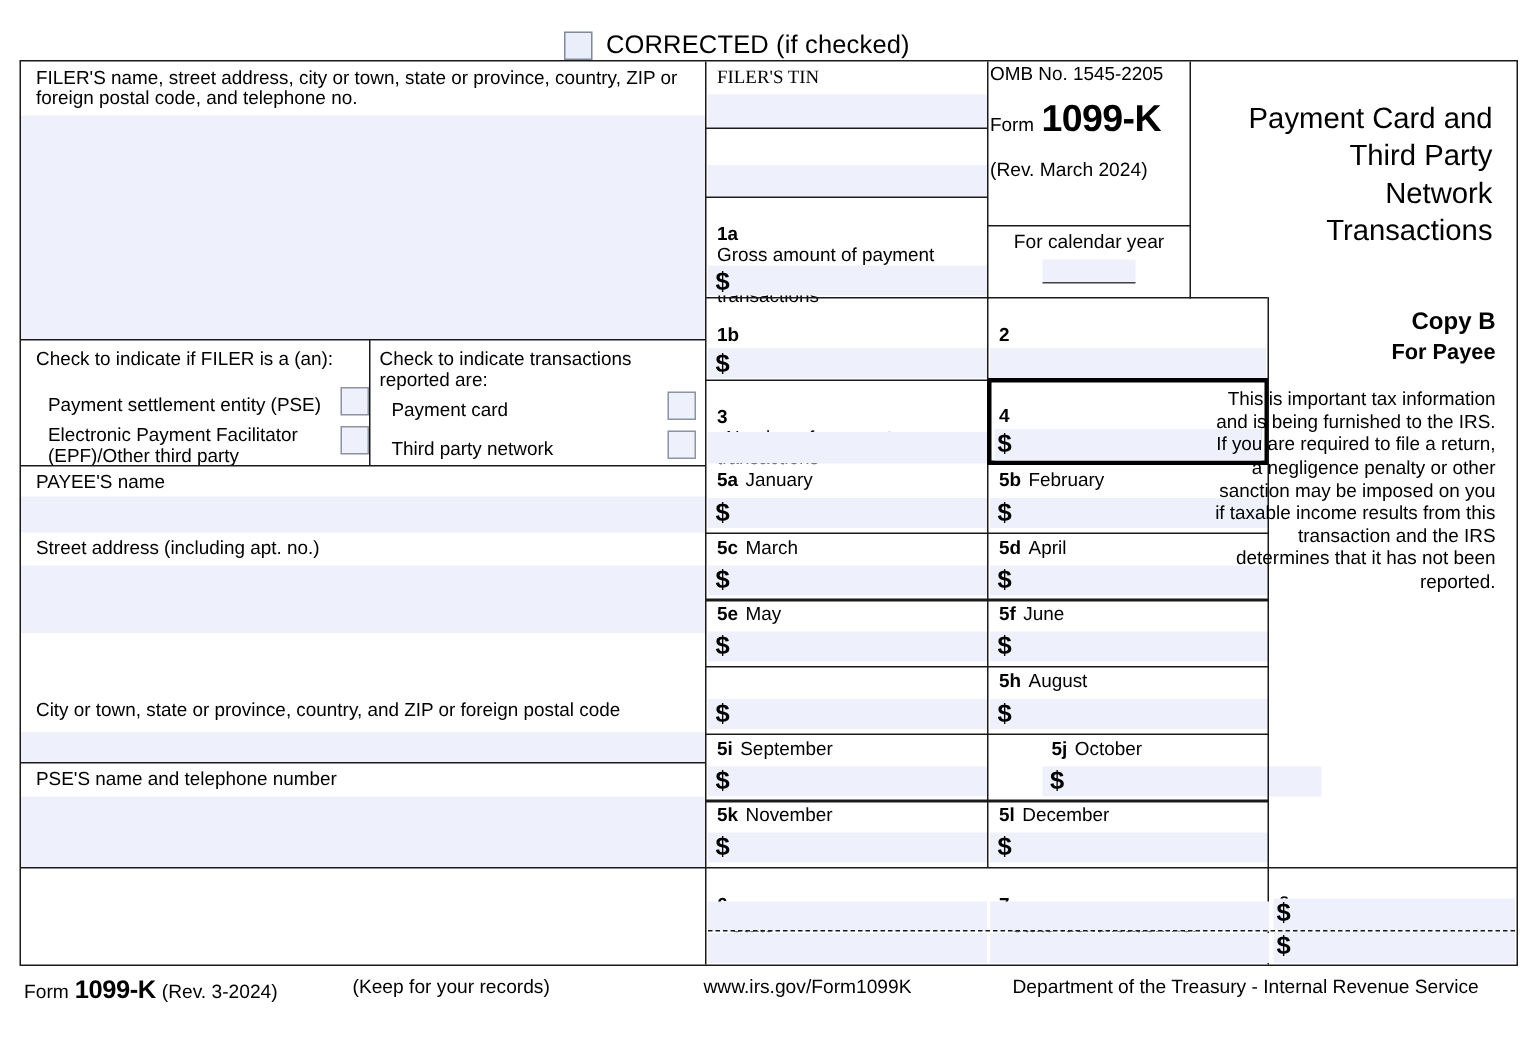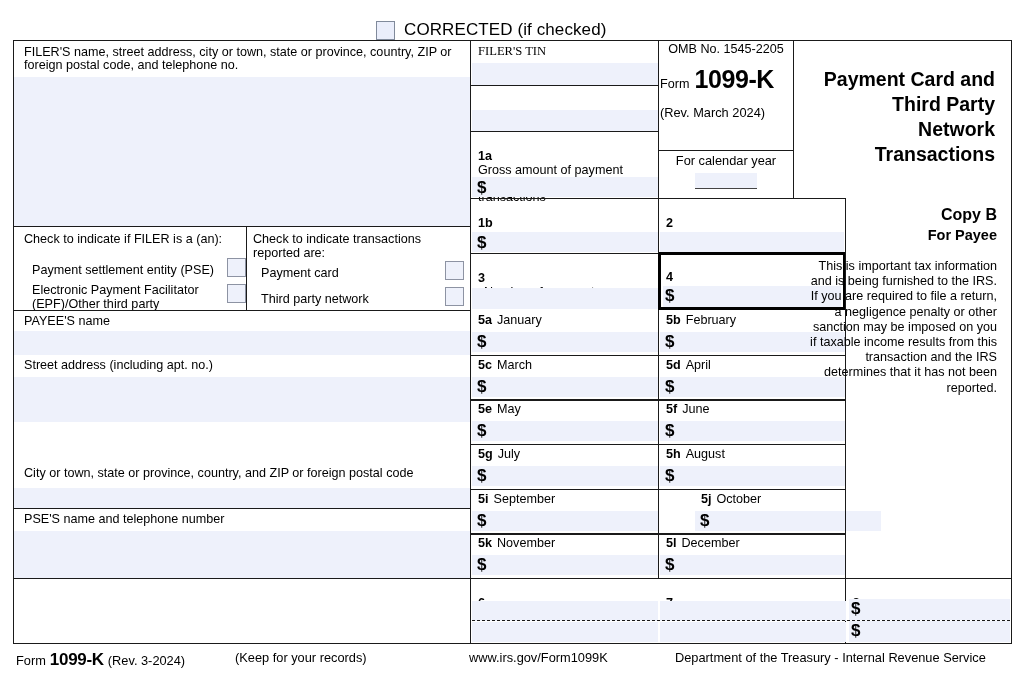--- a/index.html
+++ b/index.html
@@ -68,36 +68,36 @@
     line-height: 1;
     left: 5px;
   }
 
   
   #form-title {
     left: 795px; top: 44px; width: 214px; height: 146px;
     text-align: left;
     padding-right: 14px;
     font-size: 19.5px;
-    font-weight: bold;
+    font-weight: normal;
     line-height: 25px;
     display: flex; flex-direction: column; justify-content: center;
     align-items: flex-end;
   }
   #copy-b-block {
     left: 795px; top: 198px; width: 214px; height: 380px;
     text-align: right;
     padding: 6px 12px 0 10px;
   }
   #copy-b-title { font-size: 16px; font-weight: bold; line-height: 21px; }
   #copy-b-sub   { font-size: 14.5px; font-weight: bold; line-height: 21px; }
   #copy-b-text  { font-size: 12.6px; line-height: 15.2px; margin-top: 13px; }
 
   
-  #omb-label { font-size: 12.6px; text-align: center; }
+  #omb-label { font-size: 12.6px; }
   #form-line { display: flex; align-items: baseline; gap: 5px; margin-top: 9px; }
   #form-word { font-size: 12.6px; }
   #form-num  { font-size: 25px; font-weight: bold; letter-spacing: -0.4px; }
   #rev-line  { font-size: 12.8px; margin-top: 11px; }
 
   #calyear-label { font-size: 12.8px; text-align: center; }
   #calyear-input {
     margin: 5px auto 0 auto;
     width: 62px; height: 15px;
     background: #eef1fb;
@@ -274,21 +274,20 @@
         <div class="fill" style="top: 20px; height: 20px;"></div>
         <div class="dollar" style="top: 21px;">$</div>
       </div>
       <div class="cell" style="left: 190px; top: 91.3333px; width: 186px; height: 41.6667px;">
         <div class="cell-label" style="padding-top: 2px; padding-left: 6px;"><span class="bnum">5f</span><span style="padding-left: 5px;">June</span></div>
         <div class="fill" style="top: 20px; height: 20px;"></div>
         <div class="dollar" style="top: 21px;">$</div>
       </div>
       <div class="hrule" style="position: absolute; left: 0px; top: 89.3333px; width: 376px;"></div>
       <div class="cell" style="left: 2px; top: 136px; width: 186px; height: 41.6667px;">
-        <div class="cell-label" style="padding-top: 2px; padding-left: 6px;"><span class="bnum">5g</span><span style="padding-left: 5px;">July</span></div>
         <div class="fill" style="top: 20px; height: 20px;"></div>
         <div class="dollar" style="top: 21px;">$</div>
       </div>
       <div class="cell" style="left: 190px; top: 136px; width: 186px; height: 41.6667px;">
         <div class="cell-label" style="padding-top: 2px; padding-left: 6px;"><span class="bnum">5h</span><span style="padding-left: 5px;">August</span></div>
         <div class="fill" style="top: 20px; height: 20px;"></div>
         <div class="dollar" style="top: 21px;">$</div>
       </div>
       <div class="hrule" style="position: absolute; left: 0px; top: 134px; width: 376px;"></div>
       <div class="cell" style="left: 2px; top: 180.667px; width: 186px; height: 41.6667px;">

